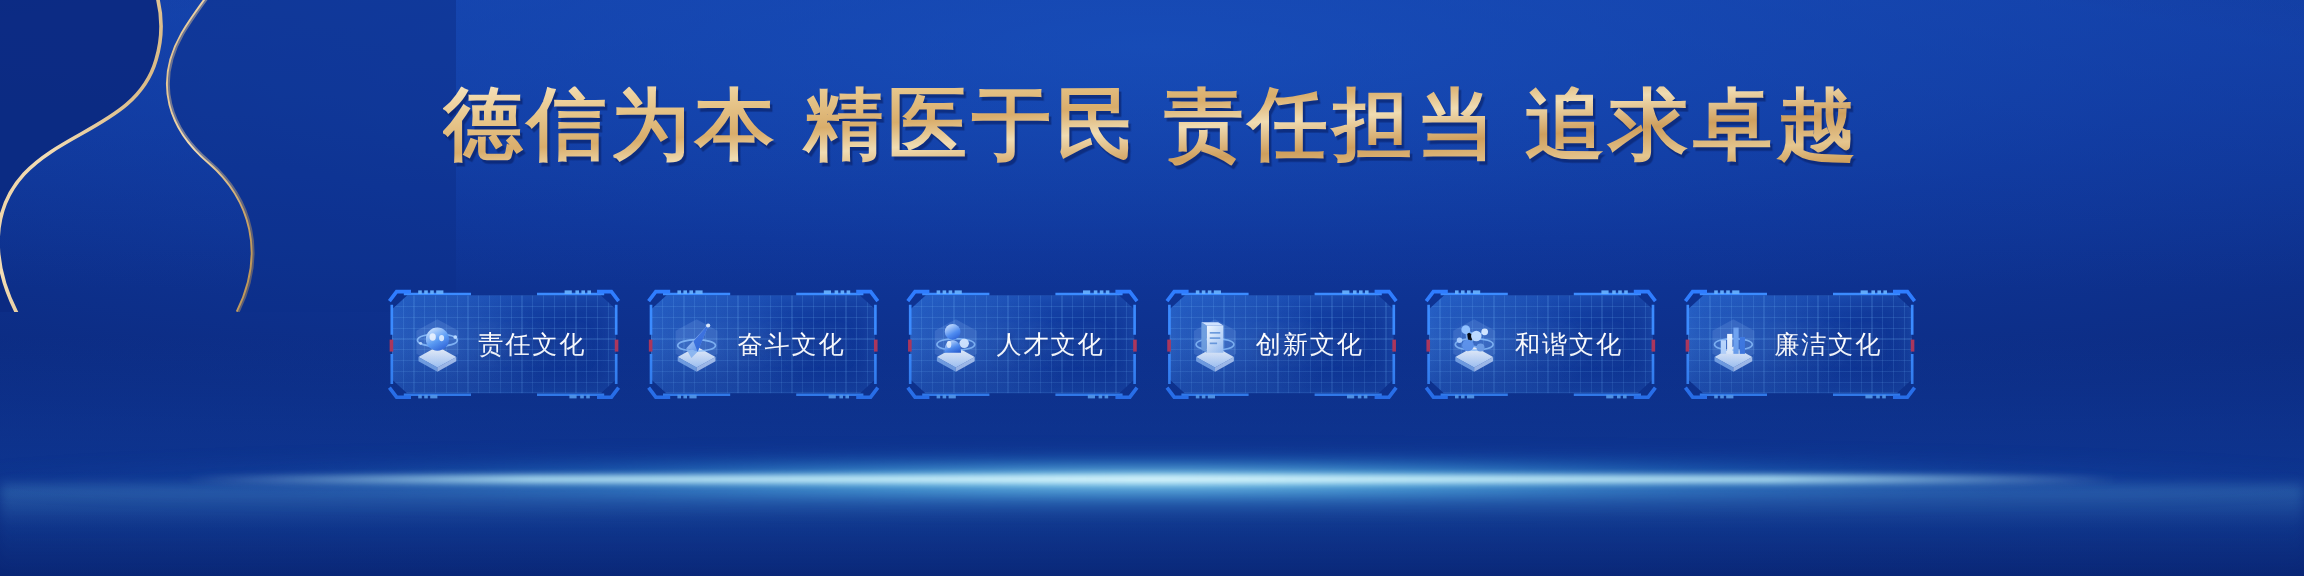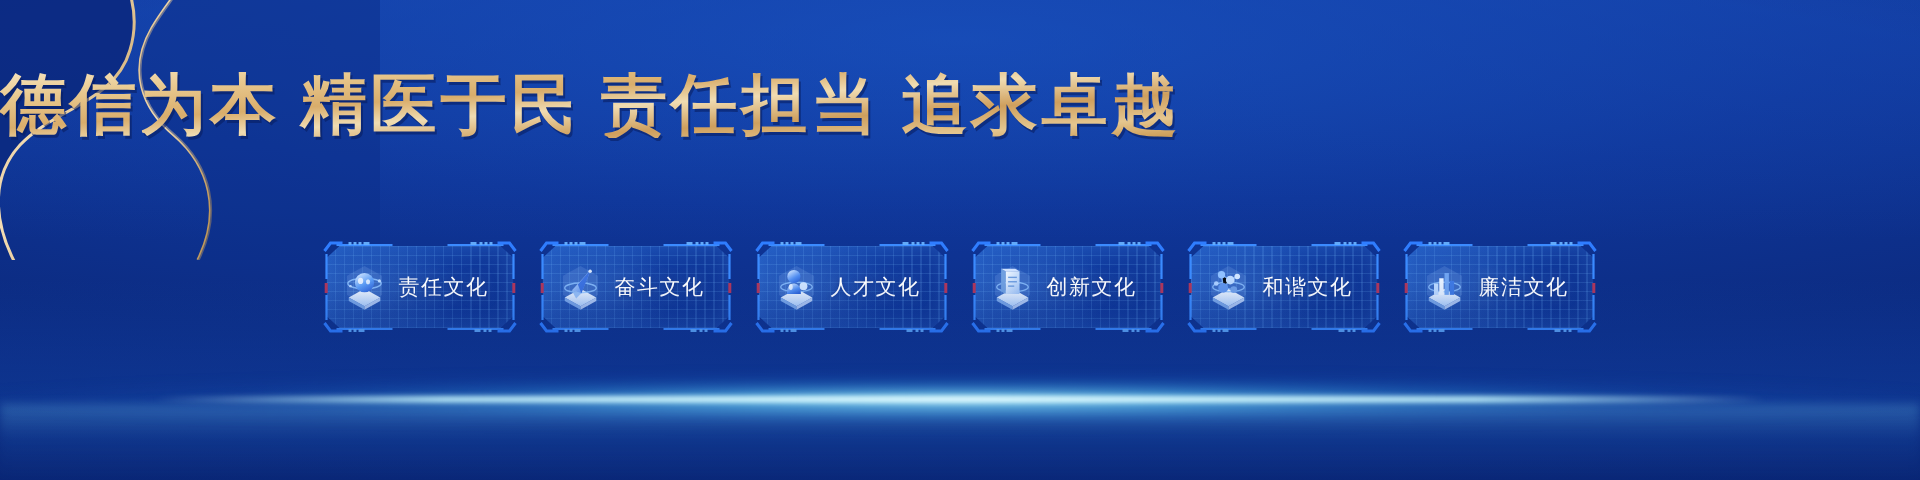--- a/index.html
+++ b/index.html
@@ -40,21 +40,21 @@
     width: 420px; height: 330px;
     pointer-events: none;
   }
   .deco-corner svg { display:block; width:100%; height:100%; }
 
   
   .title-wrap {
     position: absolute;
     left: 0; right: 0;
     top: 72px;
-    text-align: left;
+    text-align: center;
   }
   .title {
     display: inline-block;
     font-family: "Liberation Serif", "DejaVu Serif", serif;
     font-weight: 700;
     font-size: 66px;
     line-height: 1.0;
     letter-spacing: 4px;
     white-space: nowrap;
     background: linear-gradient(176deg,

